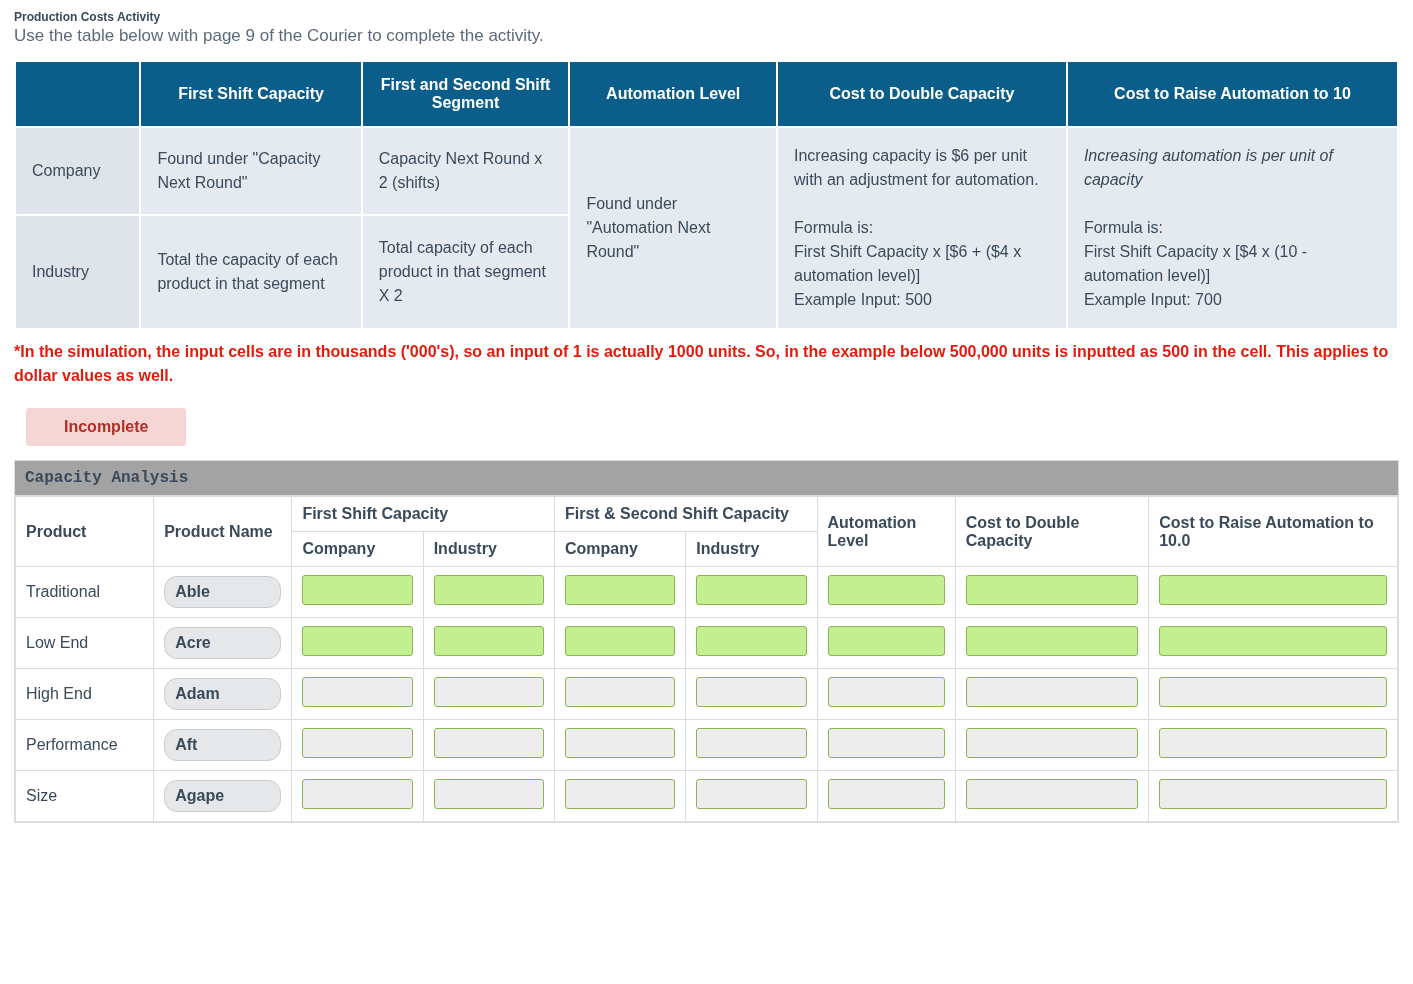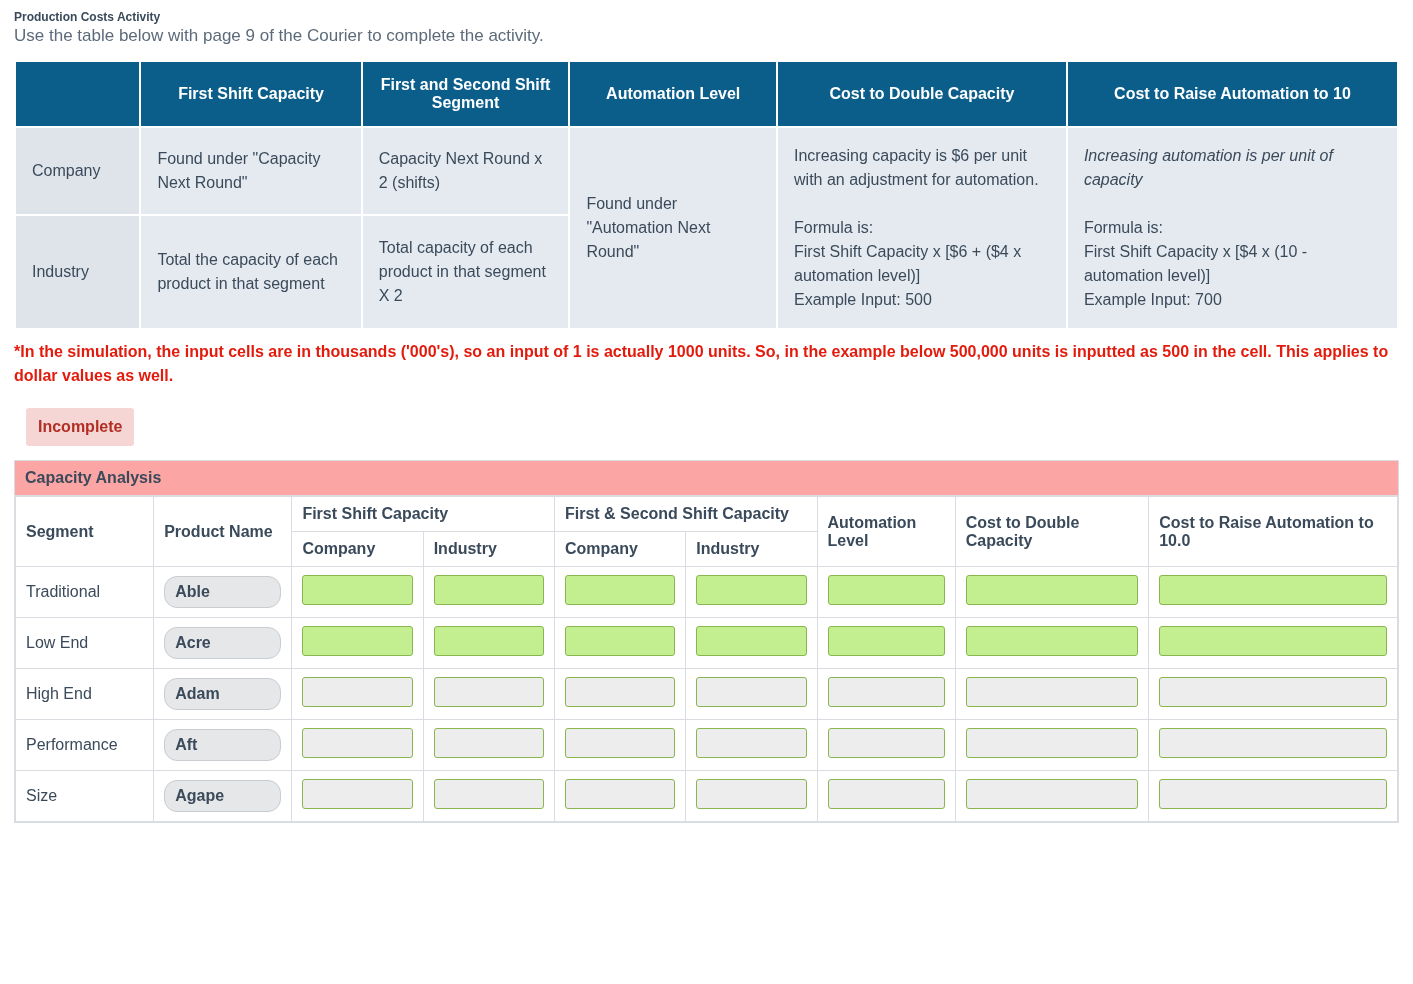--- a/index.html
+++ b/index.html
@@ -60,37 +60,38 @@
     font-size: 16px;
     line-height: 1.5;
     margin: 10px 0 16px 0;
   }
 
   .status-pill {
     display: inline-block;
     background: #f6d6d4;
     color: #b12e24;
     font-weight: bold;
-    padding: 10px 12px;
+    padding: 10px 38px;
     border-radius: 3px;
     margin: 4px 0 14px 12px;
     font-size: 16px;
   }
 
   
   .cap-wrap {
     border: 1px solid #d9dde1;
   }
   .cap-caption {
-    background: #fca5a5;
+    background: #a3a3a3;
     font-weight: bold;
     color: #3a4a5a;
     padding: 8px 10px;
     border-bottom: 1px solid #d9dde1;
     font-size: 16px;
+    font-family: Liberation Mono, monospace;
   }
   table.cap {
     border-collapse: collapse;
     width: 100%;
     table-layout: fixed;
   }
   table.cap th, table.cap td {
     border: 1px solid #d9dde1;
     padding: 8px 10px;
     text-align: left;
@@ -199,21 +200,21 @@
       <col class="col-fsc-c">
         <col class="col-fsc-i">
       <col class="col-fs2-c">
         <col class="col-fs2-i">
       <col class="col-auto">
         <col class="col-dbl">
         <col class="col-raise">
     </colgroup>
     <tbody>
         <tr>
-      <th rowspan="2">Segment</th>
+      <th rowspan="2">Product</th>
       <th rowspan="2">Product Name</th>
       <th colspan="2">First Shift Capacity</th>
       <th colspan="2">First &amp; Second Shift Capacity</th>
       <th rowspan="2">Automation Level</th>
       <th rowspan="2">Cost to Double Capacity</th>
       <th rowspan="2">Cost to Raise Automation to 10.0</th>
     </tr>
     <tr>
       <th>Company</th>
       <th>Industry</th>

